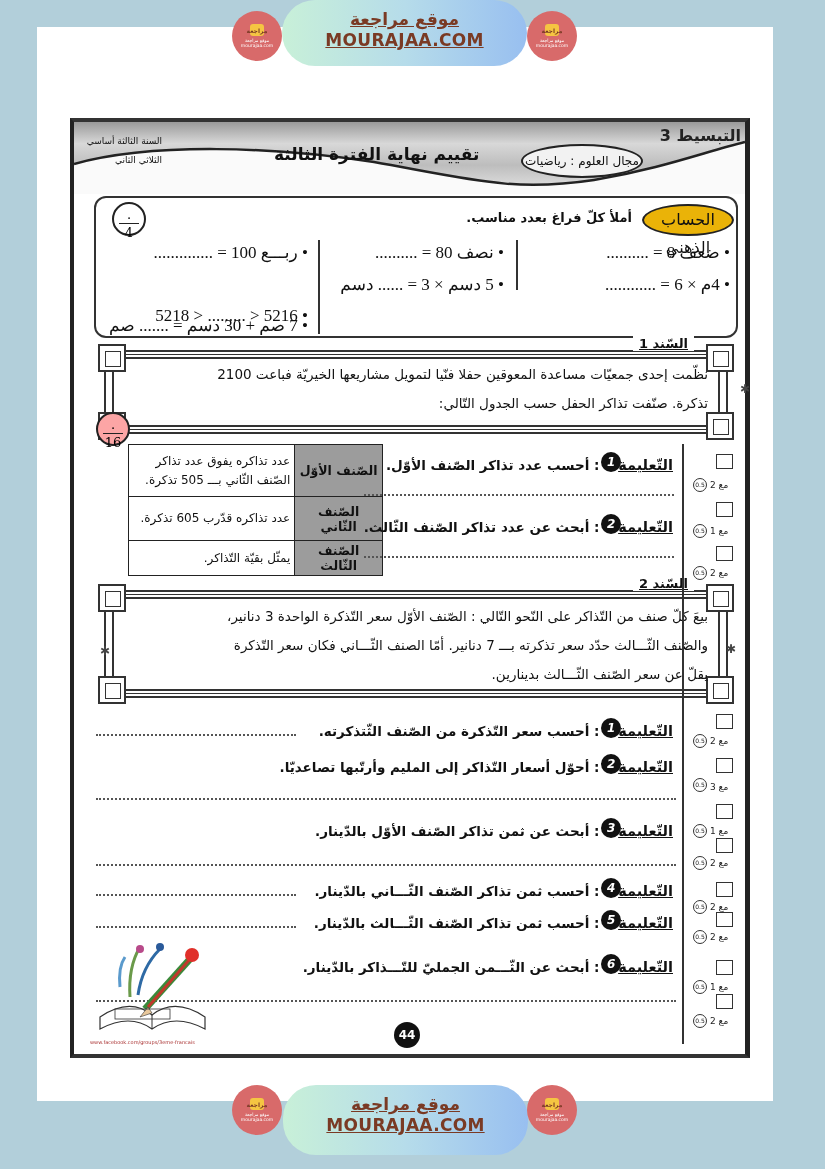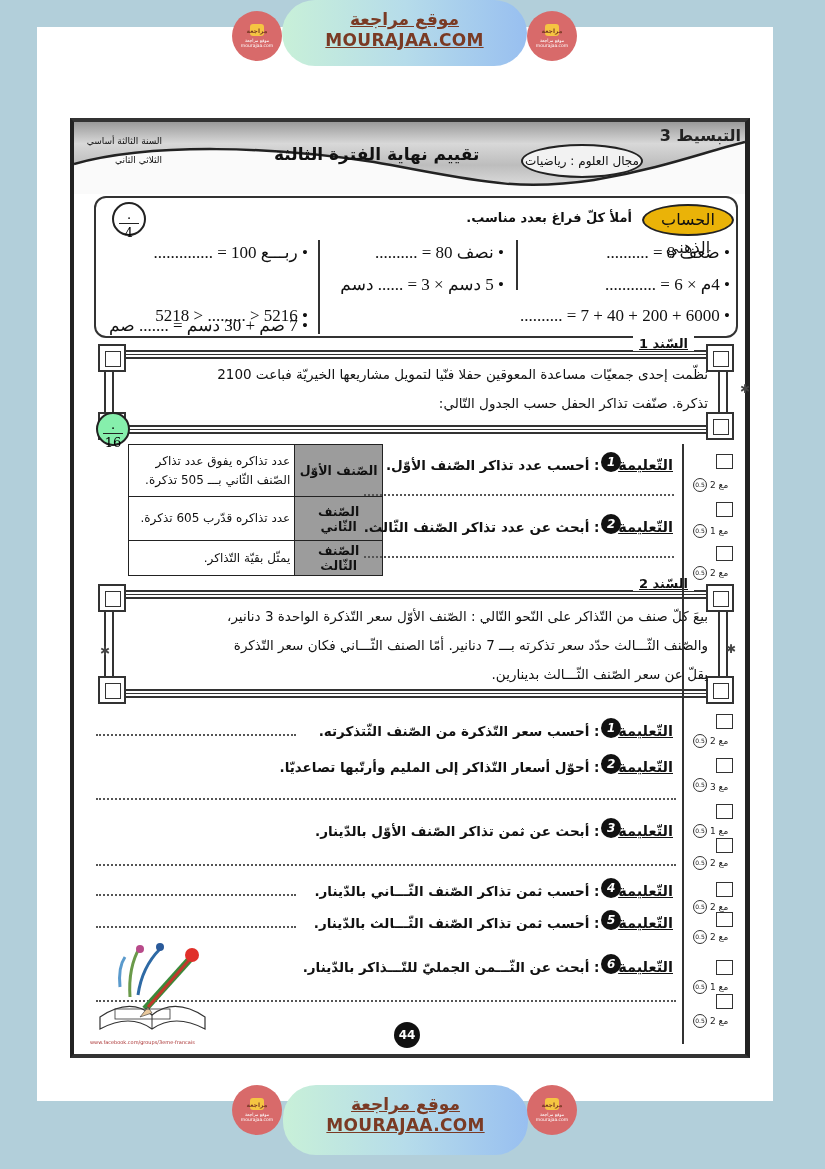--- a/index.html
+++ b/index.html
@@ -126,41 +126,40 @@
     </div>
     <div class="vline" style="left:420px; top:42px; height:50px;"></div>
     <div class="vline" style="left:222px; top:42px; height:94px;"></div>
 
     <div class="mrow" style="right:6px; top:44px;">• ضعف 8 = ..........</div>
     <div class="mrow" style="right:232px; top:44px;">• نصف 80 = ..........</div>
     <div class="mrow" style="right:428px; top:44px;">• ربـــع 100 = ..............</div>
     <div class="mrow" style="right:6px; top:76px;">• 4م × 6 = ............</div>
     <div class="mrow" style="right:232px; top:76px;">• 5 دسم × 3 = ...... دسم</div>
     <div class="mrow" style="right:428px; top:76px;margin-top:41px;">• 7 صم + 30 دسم = ....... صم</div>
-    <div class="mrow" style="right:6px; top:108px;">• 6000 + 200 + 40 + 7 = ..........</div>
     <div class="mrow" style="right:428px; top:108px;">• 5216 &lt; ......... &lt; 5218</div>
   </div>
 
   <div class="sanad" style="top:222px; height:96px;">
     <div class="corner" style="left:0; top:0;"></div>
     <div class="corner" style="right:0; top:0;"></div>
     <div class="corner" style="left:0; bottom:0;"></div>
     <div class="corner" style="right:0; bottom:0;"></div>
     <div class="rail" style="top:6px;"></div>
     <div class="rail" style="bottom:6px;"></div>
     <div class="side" style="left:6px; top:28px; height:40px;"></div>
     <div class="side" style="right:6px; top:28px; height:40px;"></div>
     <div class="label">السّند 1</div>
     <div class="body" style="top:16px;">
       <div>نظّمت إحدى جمعيّات مساعدة المعوقين حفلا فنّيا لتمويل مشاريعها الخيريّة فباعت 2100</div>
       <div>تذكرة. صنّفت تذاكر الحفل حسب الجدول التّالي:</div>
     </div>
     <div class="star" style="right:-16px; top:38px;">✱</div>
   </div>
-  <div class="score-circle" style="left:22px; top:290px; background:#86efac;">
+  <div class="score-circle" style="left:22px; top:290px; background:#fca5a5;">
     <span>.</span><span class="bar"></span><span>16</span>
   </div>
 
   <table class="ctable">
     <tbody>
         <tr style="height:52px;">
       <td class="head">الصّنف الأوّل</td>
       <td class="desc">عدد تذاكره يفوق عدد تذاكر الصّنف الثّاني بـــ 505 تذكرة.</td>
     </tr>
     <tr style="height:44px;">

